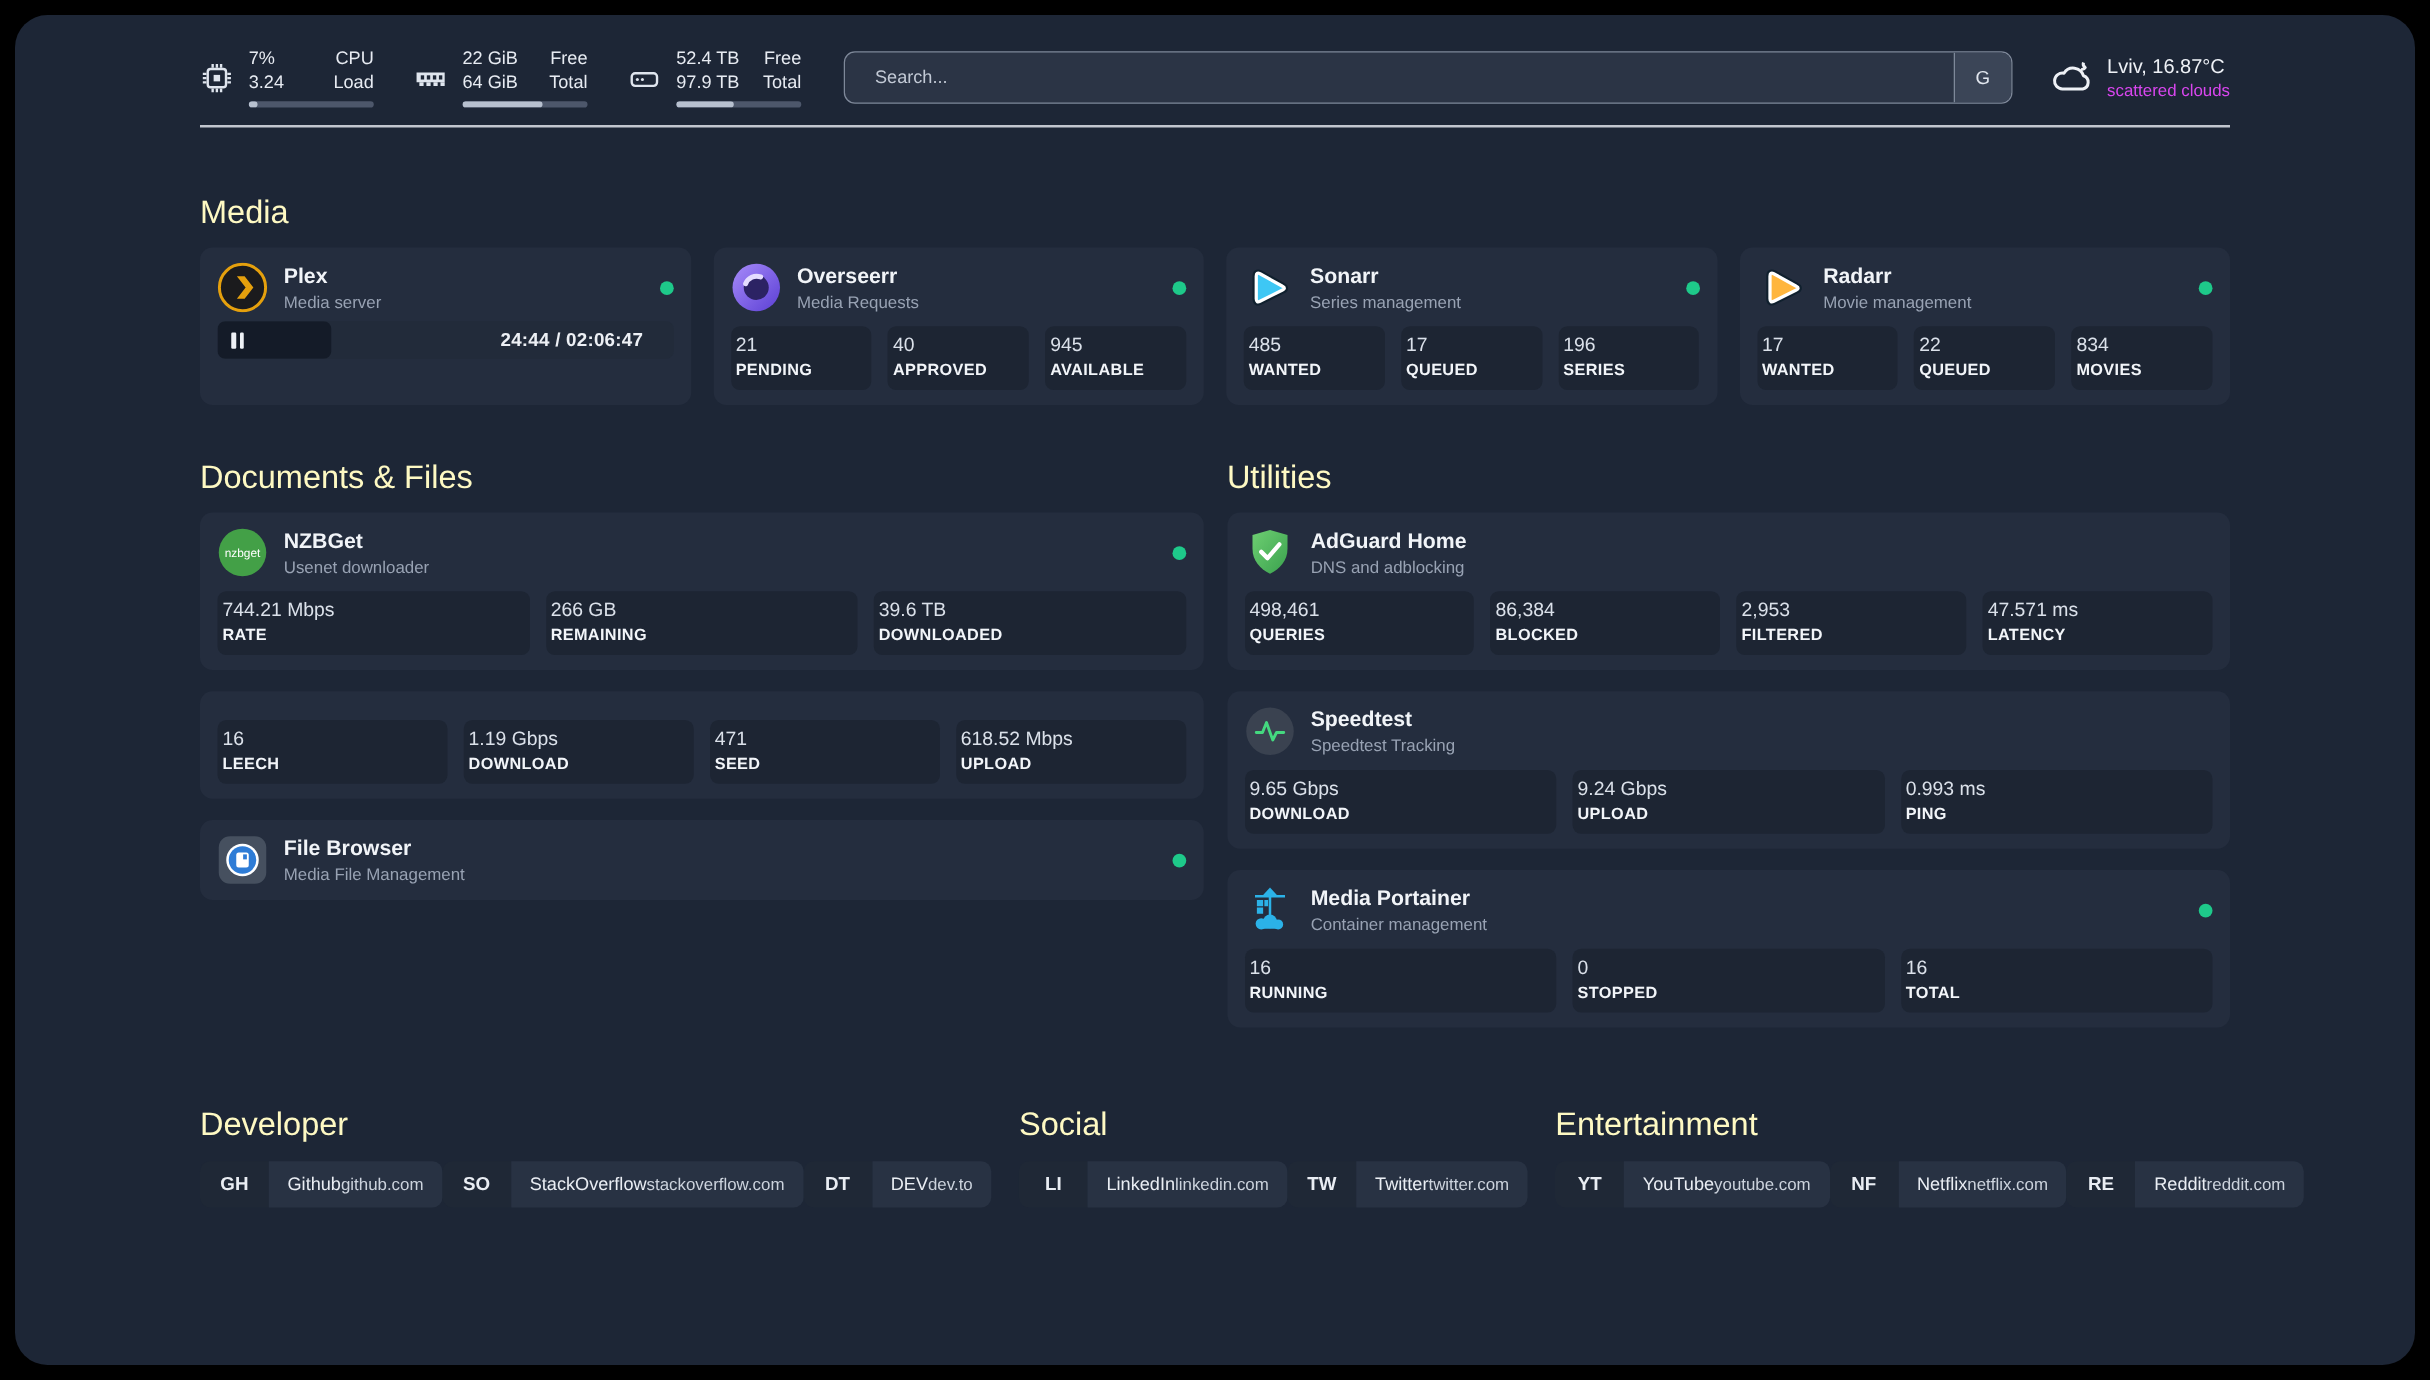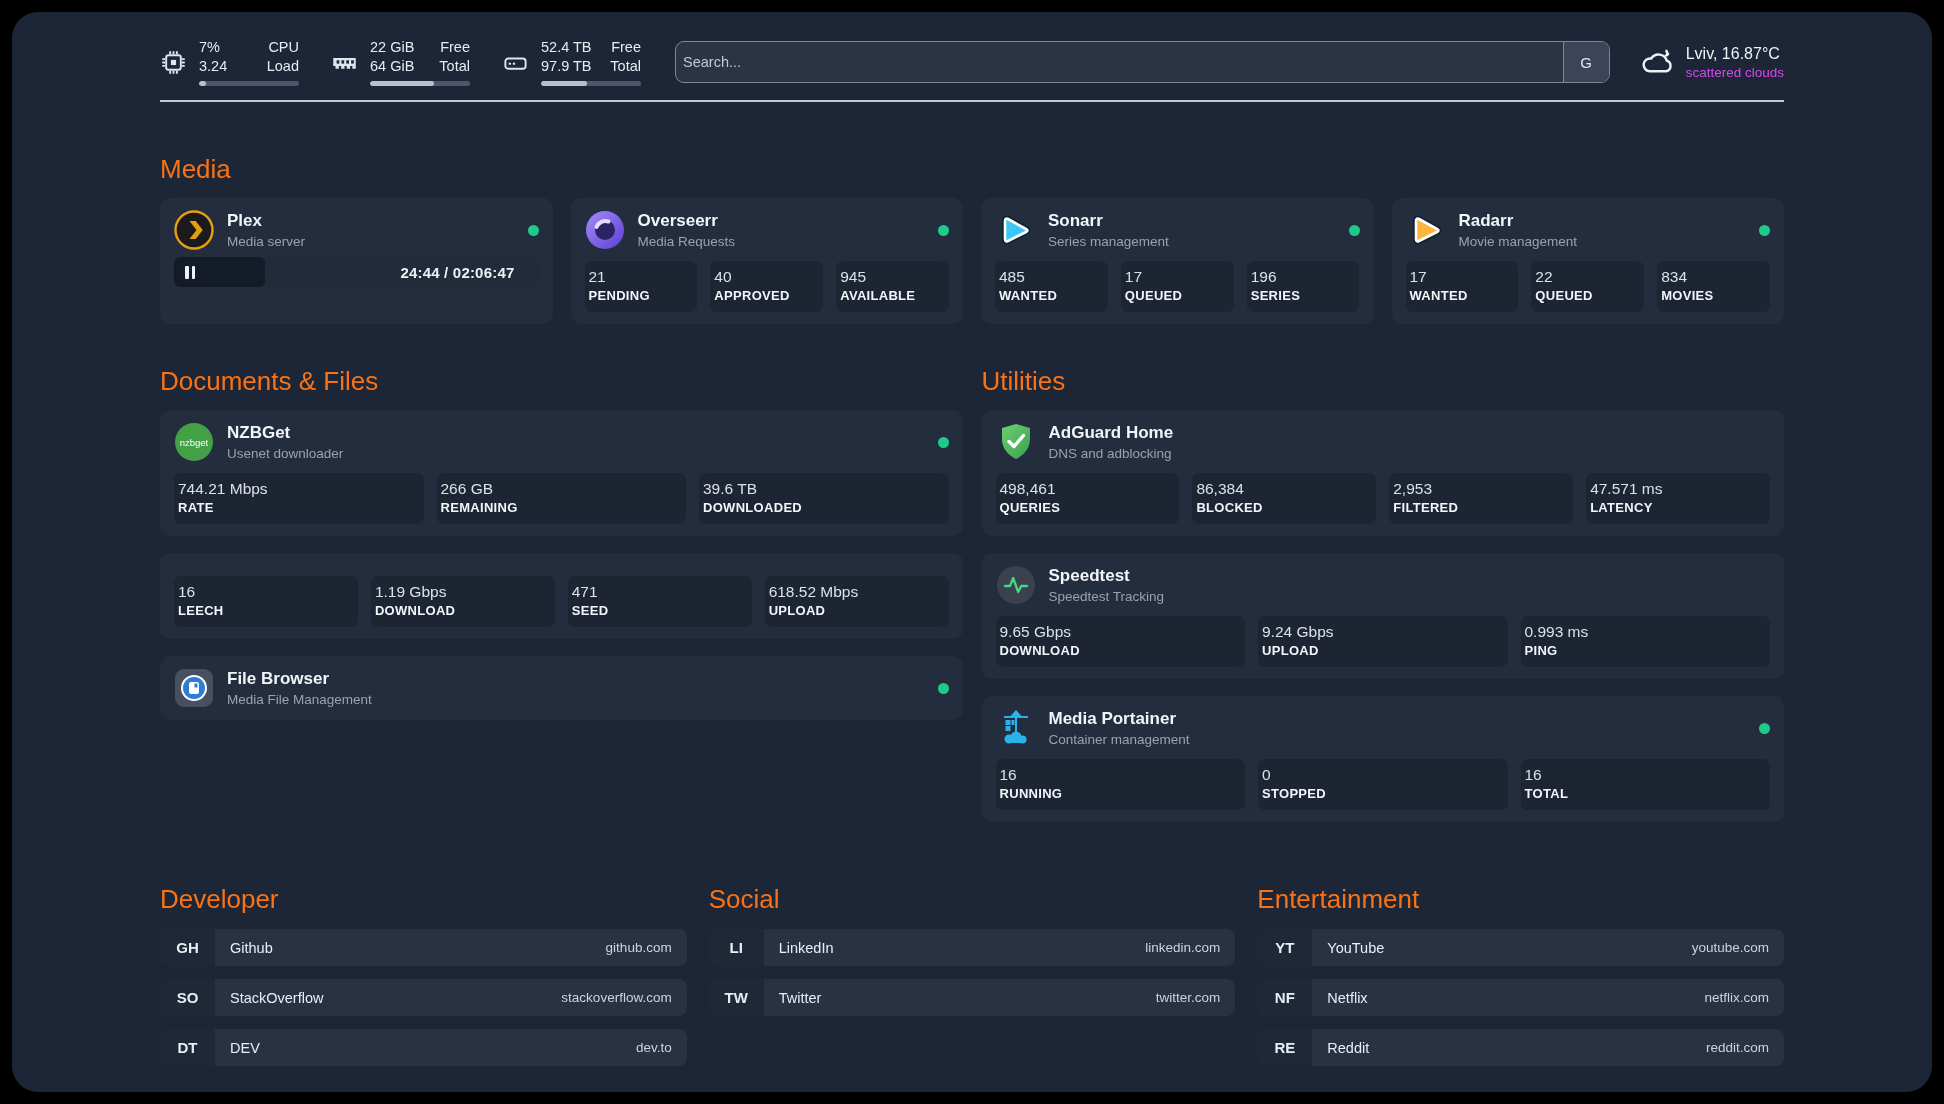--- a/index.html
+++ b/index.html
@@ -14,33 +14,33 @@
   .hicon { display:flex; color:#dfe5ee; }
   .sysbody { width:100px; }
   .sysrows { display:flex; justify-content:space-between; gap:10px; color:#e7ebf2; font-size:14.5px; line-height:1.3; }
   .syscol.right { text-align:right; }
   .sysbar { margin-top:5px; height:5px; border-radius:3px; background:#4d576b; overflow:hidden; }
   .sysbar-fill { height:100%; border-radius:3px; background:#b7c0cf; }
 
   .search { flex:1; margin:0 30px 0 34px; height:40px; display:flex; align-items:center;
             background:#2b3445; border:1.5px solid #7e8899; border-radius:9px; overflow:hidden; }
   .search input { flex:1; background:transparent; border:none; outline:none; color:#0ea5e9;
-                  font-size:14.5px; padding:0 7px; font-family:inherit; }
+                  font-size:14.5px; padding:0 24px; font-family:inherit; }
   .search input::placeholder { color:#c2c9d5; }
   .search-engine { width:46px; height:100%; border:none; border-left:1.5px solid #7e8899;
                    background:#3b4557; color:#e2e7ef; font-size:15px; cursor:pointer; font-family:inherit; }
 
   .weather { display:flex; align-items:center; gap:12px; color:#eef1f6; }
   .wloc { font-size:16px; }
   .wcond { font-size:13.5px; color:#d946ef; margin-top:2px; }
 
   .divider { border:none; height:2px; background:#dfe3ea; opacity:.85; margin:6px 0 0 0; }
 
   
-  .section-title { font-size:26px; font-weight:500; color:#f97316; }
+  .section-title { font-size:26px; font-weight:500; color:#fef9c3; }
   .mt-media { margin-top:52px; }
   .media-grid { display:grid; grid-template-columns:repeat(4,1fr); gap:18px; margin-top:13px; }
 
   .card { background:#242d3e; border-radius:10px; padding:12px 14px; }
   .card-head { display:flex; align-items:center; gap:13px; }
   .appicon { width:40px; height:40px; flex:0 0 40px; display:flex; }
   .appmeta { min-width:0; }
   .appname { font-size:17px; font-weight:600; color:#f1f4f8; line-height:1.2; }
   .appdesc { font-size:13.5px; color:#98a2b3; margin-top:2px; white-space:nowrap; }
   .dot { width:11px; height:11px; border-radius:50%; margin-left:auto; flex:0 0 11px; }
@@ -60,21 +60,21 @@
   .pause { display:flex; gap:3px; cursor:pointer; }
   .pause span { width:3.5px; height:13px; background:#eef1f6; border-radius:1px; display:block; }
   .pg-time { position:absolute; right:24px; top:0; bottom:0; display:flex; align-items:center;
              color:#edf0f5; font-size:15px; font-weight:600; letter-spacing:.2px; }
 
   .two-col { display:grid; grid-template-columns:1fr 1fr; gap:19px; margin-top:42px; }
   .col-stack { display:flex; flex-direction:column; gap:17px; margin-top:13px; }
 
   
   .bm-grid { display:grid; grid-template-columns:1fr 1fr 1fr; gap:22px; margin-top:62px; }
-  .bm-rows { display:flex; flex-direction:column; gap:13px; margin-top:14px; }
+  .bm-rows { display:flex; flex-direction:row; margin-top:14px; }
   .bm-row { display:flex; height:37px; cursor:pointer; }
   .bm-tag { width:55px; flex:0 0 55px; background:#1f2836; border-radius:8px 0 0 8px;
             display:flex; align-items:center; justify-content:center;
             color:#e9edf3; font-size:15px; font-weight:600; }
   .bm-main { flex:1; background:#283243; border-radius:0 8px 8px 0; display:flex; align-items:center;
              padding:0 15px; min-width:0; }
   .bm-name { font-size:14.5px; color:#eaeef4; }
   .bm-url { margin-left:auto; font-size:13.5px; color:#ccd3dd; }
   svg { display:block; }
 </style>

